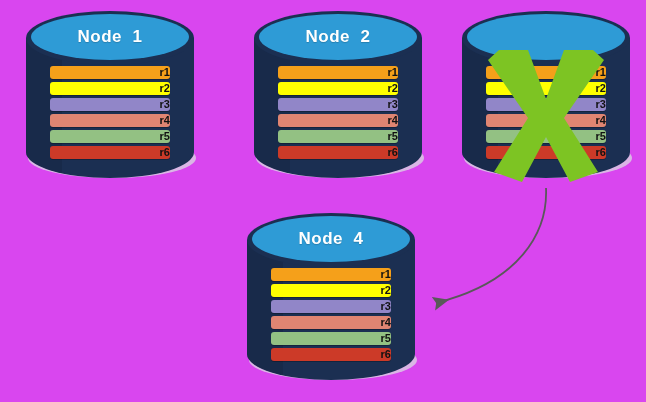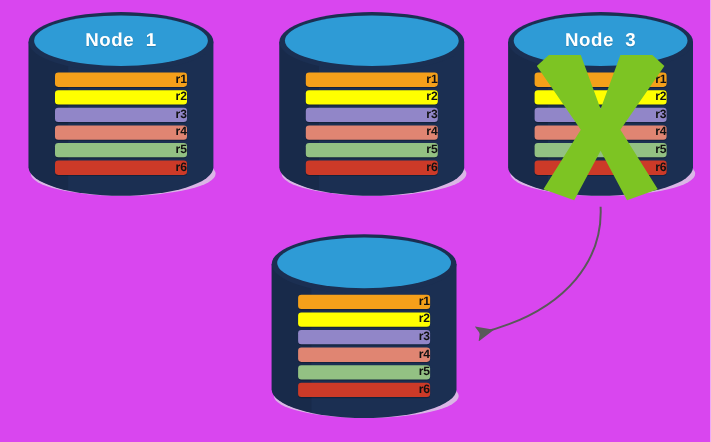--- a/index.html
+++ b/index.html
@@ -105,39 +105,39 @@
   </div>
 
   <div class="node" id="node-2" style="left:250px; top:6px; width:176px; height:178px;">
     <svg width="176" height="178" viewBox="0 0 176 178">
       <ellipse cx="90" cy="152" rx="84" ry="20" fill="#d9dce1" opacity="0.75"></ellipse>
       <path d="M4,32 L4,146 A84,26 0 0 0 172,146 L172,32 Z" fill="#1B2F52"></path>
       <path d="M4,32 L4,146 A84,26 0 0 0 40,167 L40,44 Z" fill="#162643" opacity="0.55"></path>
       <ellipse cx="88" cy="32" rx="84" ry="27" fill="#1B2F52"></ellipse>
       <ellipse cx="88" cy="31" rx="79" ry="23" fill="#2E9BD6"></ellipse>
     </svg>
+    <div class="node-title" style="top:21px;">Node  2</div>
     <div class="rows" style="top:60px; left:28px; width:120px;">
       <div class="row-bar" style="background:#F5A01A;">r1</div>
       <div class="row-bar" style="background:#FFFF00;">r2</div>
       <div class="row-bar" style="background:#9186C8;">r3</div>
       <div class="row-bar" style="background:#E08572;">r4</div>
       <div class="row-bar" style="background:#93C183;">r5</div>
       <div class="row-bar" style="background:#CC3A28;">r6</div>
     </div>
   </div>
 
   <div class="node" id="node-3" style="left:458px; top:6px; width:176px; height:178px;">
     <svg width="176" height="178" viewBox="0 0 176 178">
       <ellipse cx="90" cy="152" rx="84" ry="20" fill="#d9dce1" opacity="0.75"></ellipse>
       <path d="M4,32 L4,146 A84,26 0 0 0 172,146 L172,32 Z" fill="#1B2F52"></path>
       <path d="M4,32 L4,146 A84,26 0 0 0 40,167 L40,44 Z" fill="#162643" opacity="0.55"></path>
       <ellipse cx="88" cy="32" rx="84" ry="27" fill="#1B2F52"></ellipse>
       <ellipse cx="88" cy="31" rx="79" ry="23" fill="#2E9BD6"></ellipse>
     </svg>
-    <div class="node-title" style="top:21px;">Node  3</div>
     <div class="rows" style="top:60px; left:28px; width:120px;">
       <div class="row-bar" style="background:#F5A01A;">r1</div>
       <div class="row-bar" style="background:#FFFF00;">r2</div>
       <div class="row-bar" style="background:#9186C8;">r3</div>
       <div class="row-bar" style="background:#E08572;">r4</div>
       <div class="row-bar" style="background:#93C183;">r5</div>
       <div class="row-bar" style="background:#CC3A28;">r6</div>
     </div>
     <svg class="x-mark" width="176" height="178" viewBox="0 0 176 178">
       <path d="M41,44 L70,44 L88,93 L106,44 L135,44
@@ -147,20 +147,21 @@
   </div>
 
   <div class="node" id="node-4" style="left:243px; top:208px; width:176px; height:178px;">
     <svg width="176" height="178" viewBox="0 0 176 178">
       <ellipse cx="90" cy="152" rx="84" ry="20" fill="#d9dce1" opacity="0.75"></ellipse>
       <path d="M4,32 L4,146 A84,26 0 0 0 172,146 L172,32 Z" fill="#1B2F52"></path>
       <path d="M4,32 L4,146 A84,26 0 0 0 40,167 L40,44 Z" fill="#162643" opacity="0.55"></path>
       <ellipse cx="88" cy="32" rx="84" ry="27" fill="#1B2F52"></ellipse>
       <ellipse cx="88" cy="31" rx="79" ry="23" fill="#2E9BD6"></ellipse>
     </svg>
+    <div class="node-title" style="top:21px;">Node  4</div>
     <div class="rows" style="top:60px; left:28px; width:120px;">
       <div class="row-bar" style="background:#F5A01A;">r1</div>
       <div class="row-bar" style="background:#FFFF00;">r2</div>
       <div class="row-bar" style="background:#9186C8;">r3</div>
       <div class="row-bar" style="background:#E08572;">r4</div>
       <div class="row-bar" style="background:#93C183;">r5</div>
       <div class="row-bar" style="background:#CC3A28;">r6</div>
     </div>
   </div>
 

